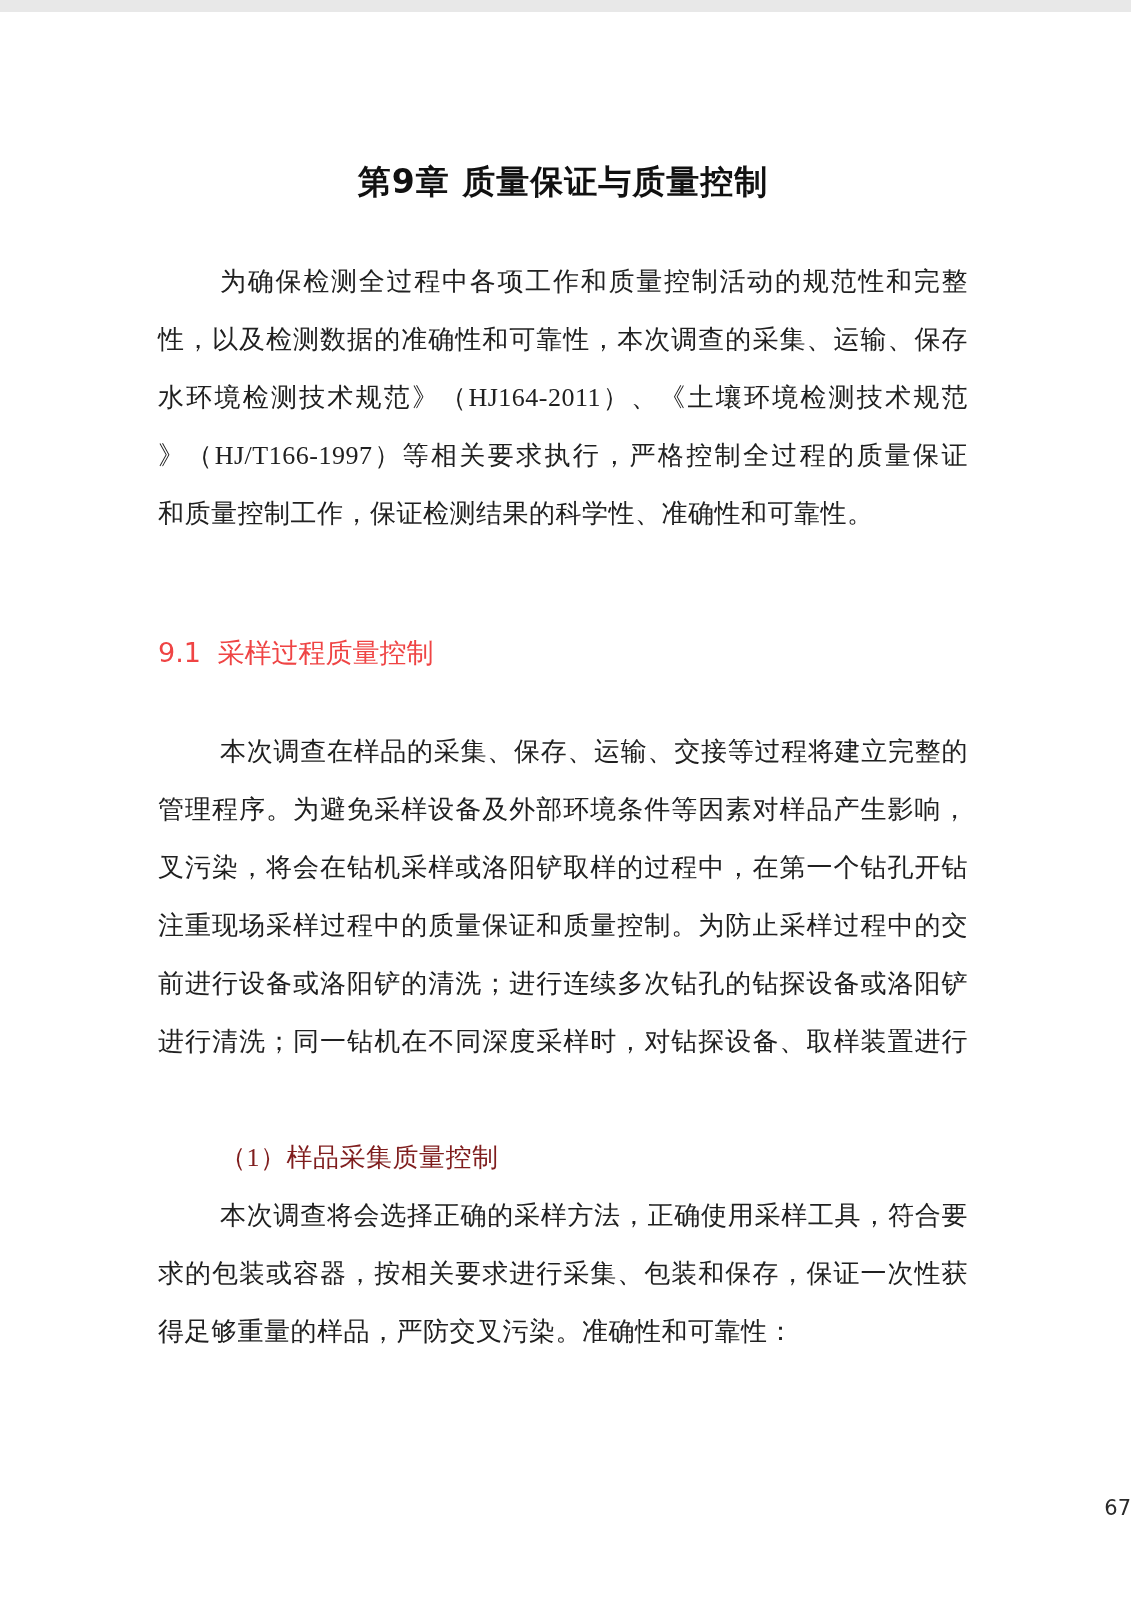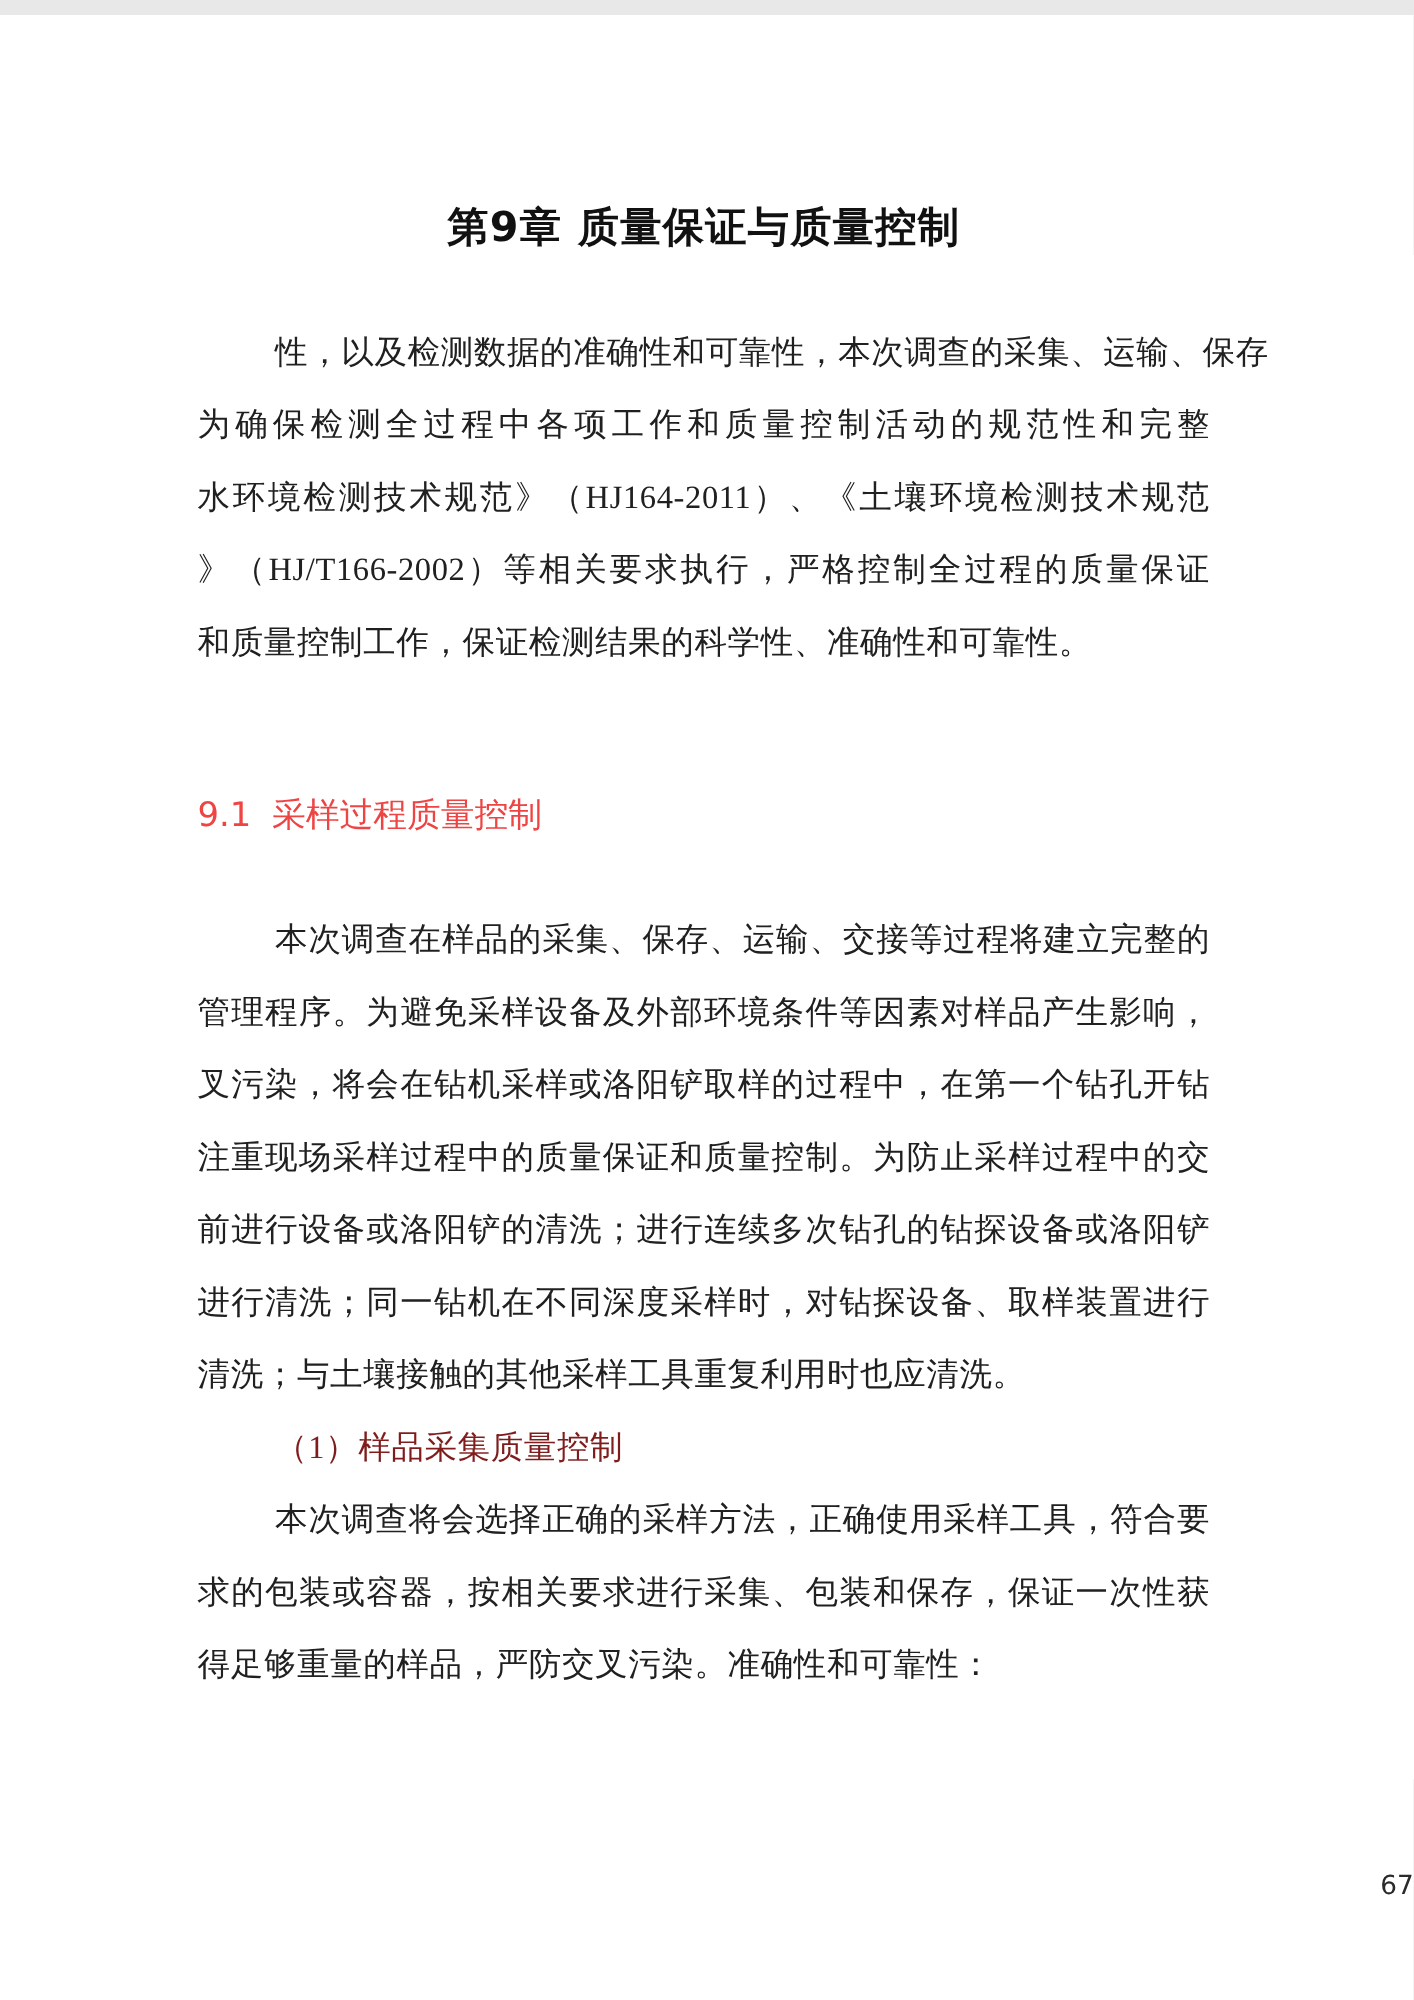--- a/index.html
+++ b/index.html
@@ -103,37 +103,36 @@
   }
 </style>
 </head>
 <body>
 
 <div class="page">
 
   <h1 class="chapter-title">第9章 质量保证与质量控制</h1>
 
   <div class="para para-intro">
+      <div class="line">为确保检测全过程中各项工作和质量控制活动的规范性和完整</div>
       <div class="line">性，以及检测数据的准确性和可靠性，本次调查的采集、运输、保存</div>
-      <div class="line">为确保检测全过程中各项工作和质量控制活动的规范性和完整</div>
       <div class="line">水环境检测技术规范》（HJ164-2011）、《土壤环境检测技术规范</div>
-      <div class="line">》（HJ/T166-2002）等相关要求执行，严格控制全过程的质量保证</div>
+      <div class="line">》（HJ/T166-1997）等相关要求执行，严格控制全过程的质量保证</div>
       <div class="line last">和质量控制工作，保证检测结果的科学性、准确性和可靠性。</div>
     </div>
 
   <h2 class="section-heading">9.1 采样过程质量控制</h2>
 
   <div class="para para-sampling">
       <div class="line">本次调查在样品的采集、保存、运输、交接等过程将建立完整的</div>
       <div class="line">管理程序。为避免采样设备及外部环境条件等因素对样品产生影响，</div>
       <div class="line">叉污染，将会在钻机采样或洛阳铲取样的过程中，在第一个钻孔开钻</div>
       <div class="line">注重现场采样过程中的质量保证和质量控制。为防止采样过程中的交</div>
       <div class="line">前进行设备或洛阳铲的清洗；进行连续多次钻孔的钻探设备或洛阳铲</div>
       <div class="line">进行清洗；同一钻机在不同深度采样时，对钻探设备、取样装置进行</div>
-      <div class="line last">清洗；与土壤接触的其他采样工具重复利用时也应清洗。</div>
     </div>
 
   <div class="list-item">（1）样品采集质量控制</div>
 
   <div class="para para-collect">
       <div class="line">本次调查将会选择正确的采样方法，正确使用采样工具，符合要</div>
       <div class="line">求的包装或容器，按相关要求进行采集、包装和保存，保证一次性获</div>
       <div class="line last">得足够重量的样品，严防交叉污染。准确性和可靠性：</div>
     </div>
 

